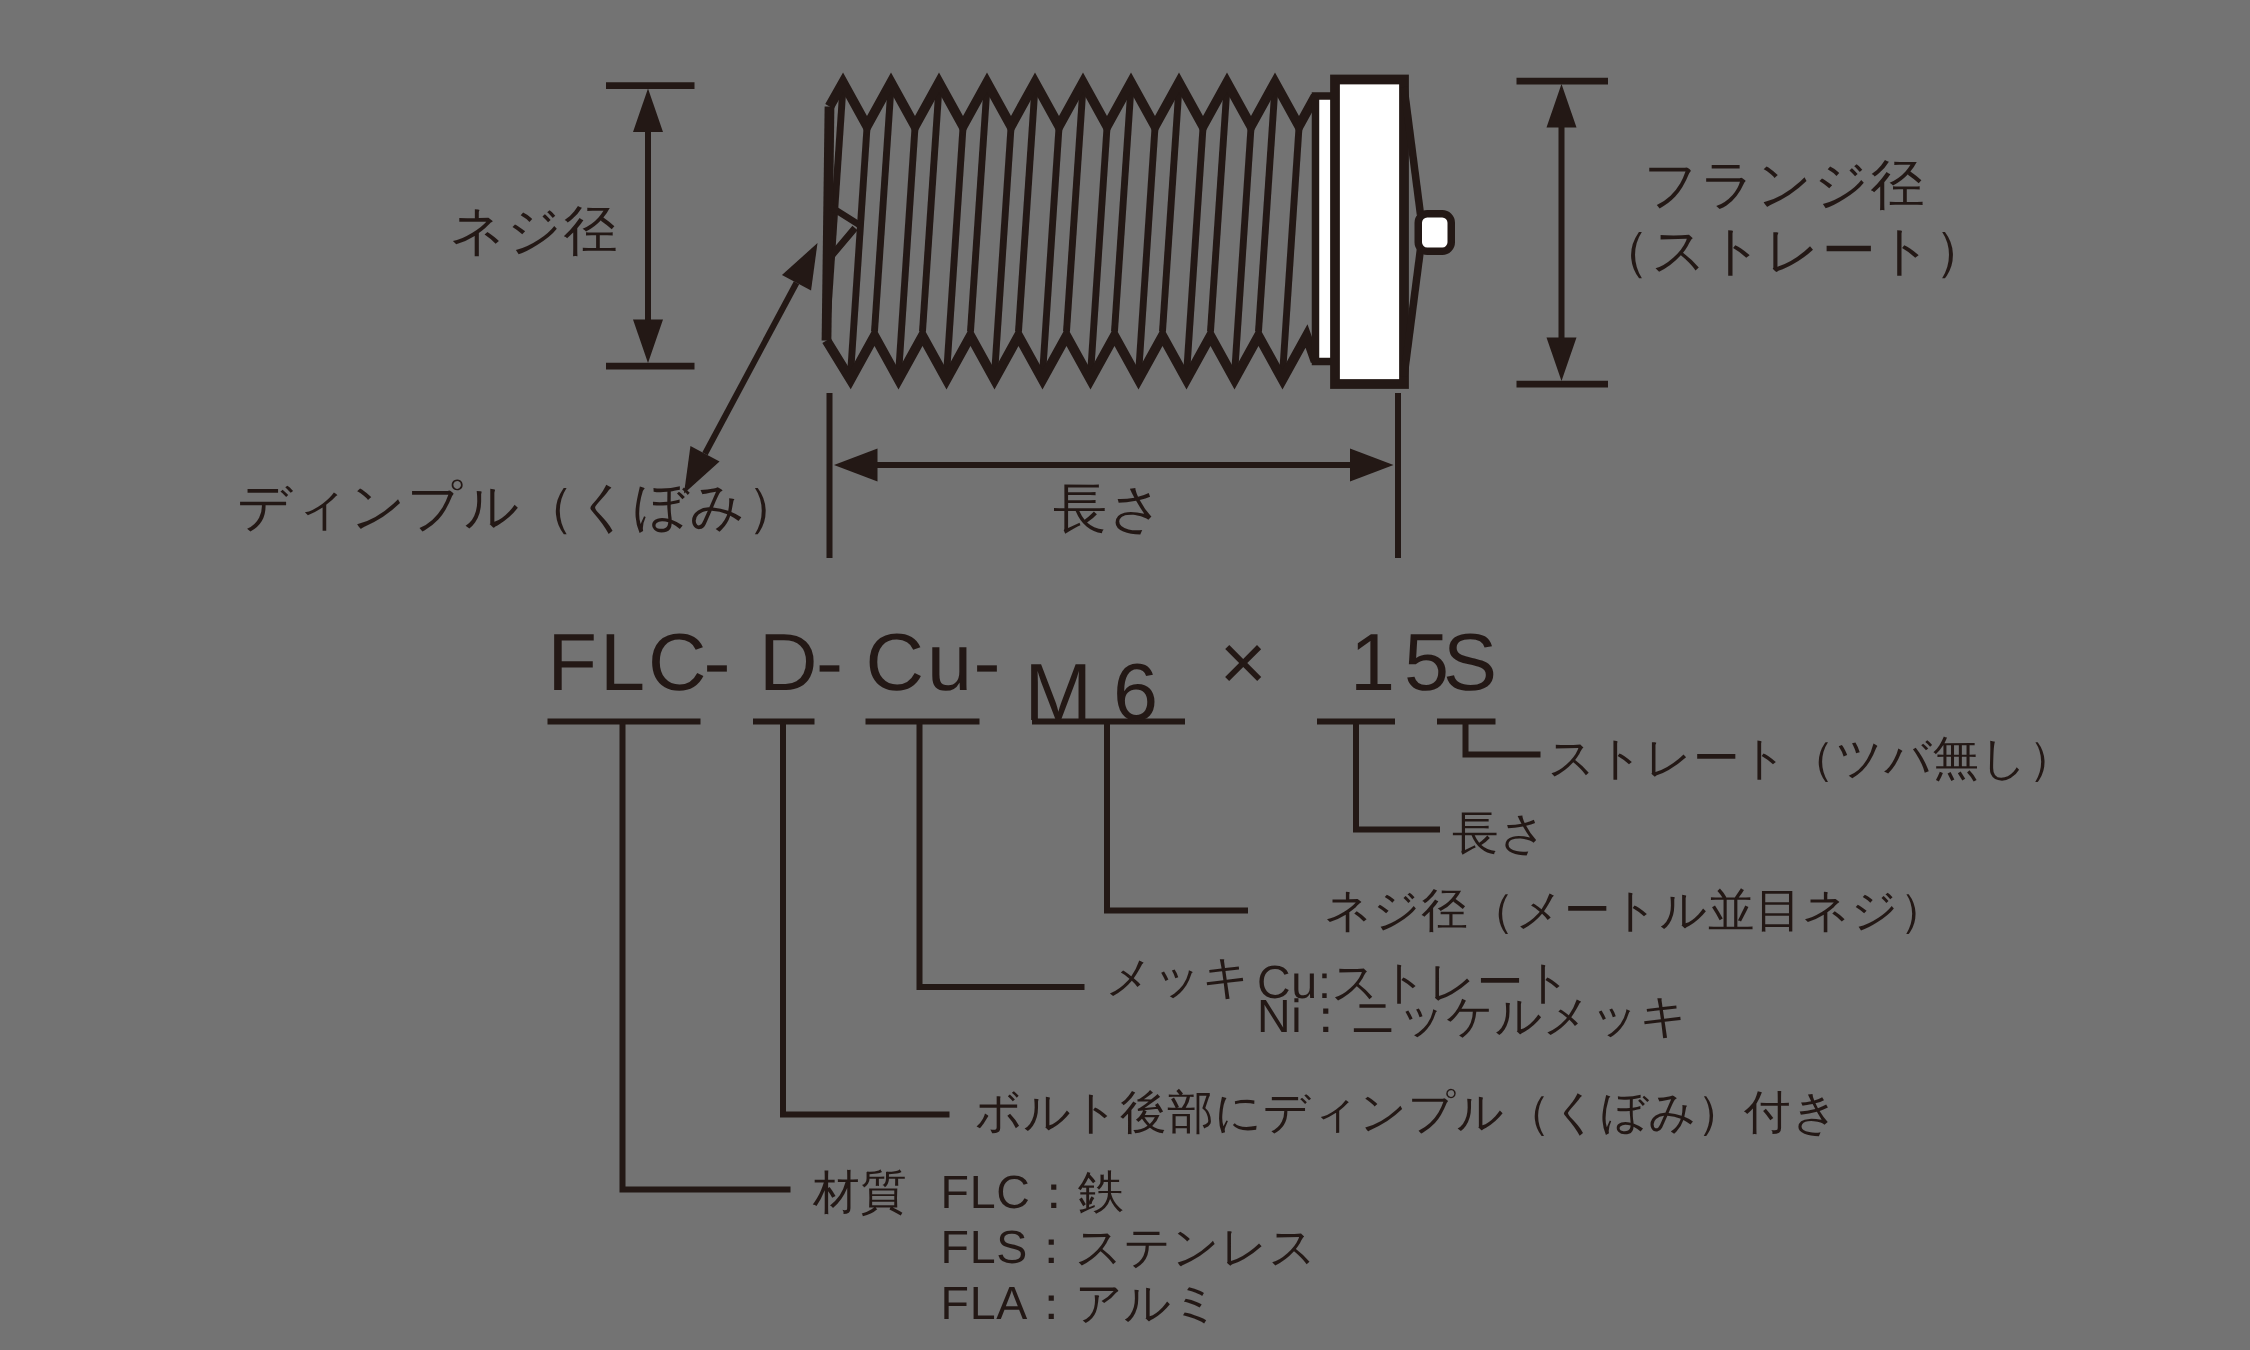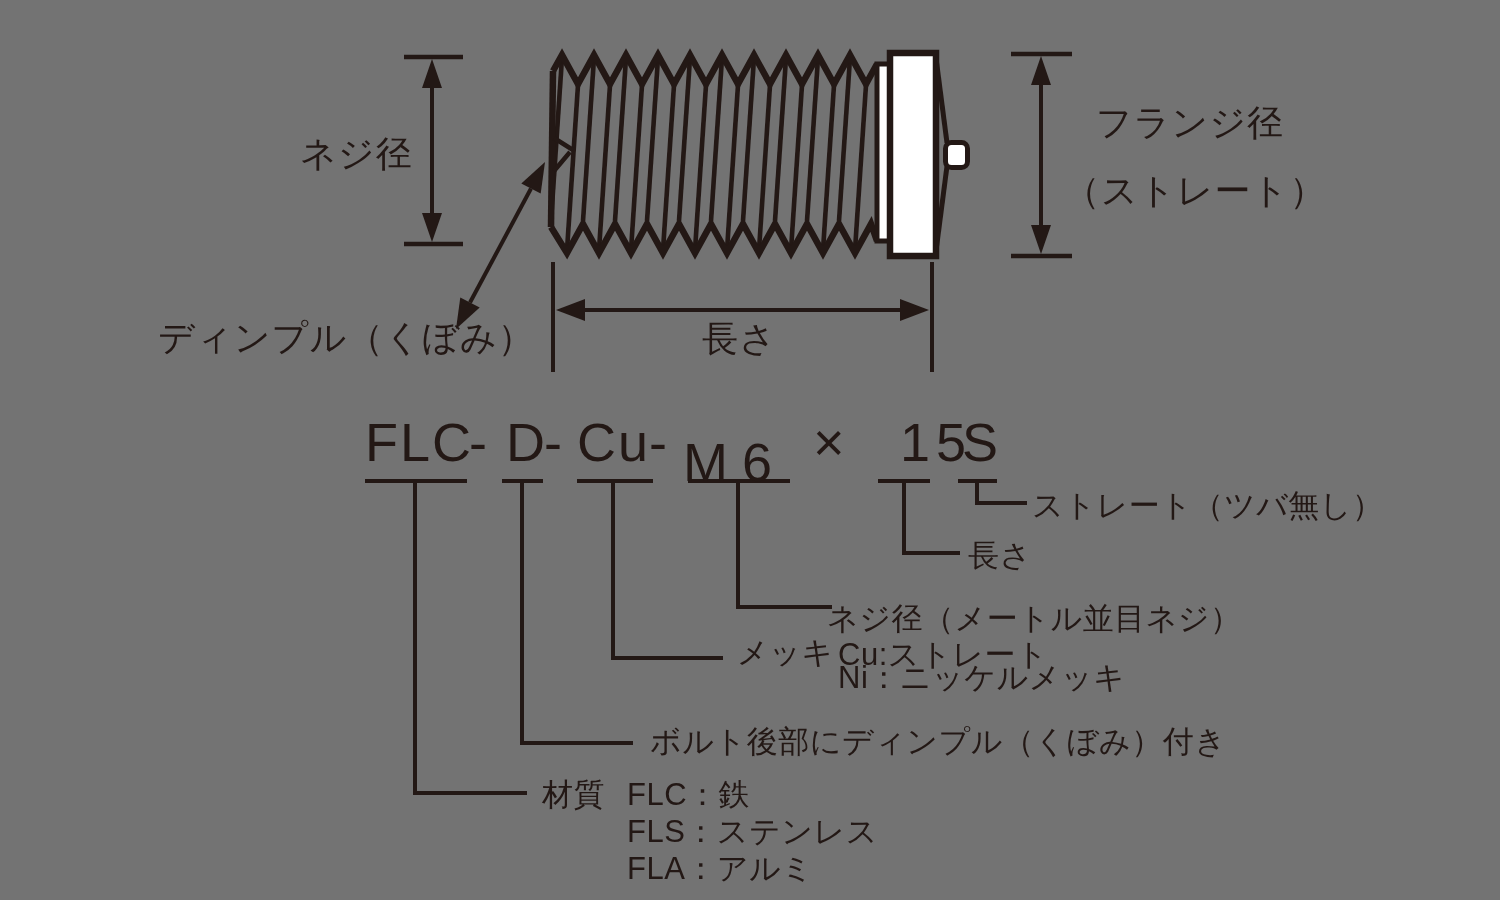--- a/index.html
+++ b/index.html
@@ -107,21 +107,21 @@
       <path d="M613 481 V658 H723"></path>
       <path d="M522 481 V743 H633"></path>
       <path d="M415 481 V793 H527"></path>
     </g>
   </svg>
 
   <div class="lbl jp-big" style="left:300px;top:132px;">ネジ径</div>
 
   <div class="lbl flange-label" style="left:1064px;top:101px;text-align:right;">
     <div class="jp-big">フランジ径</div>
-    <div class="jp-big" style="margin-top:24px;">（ストレート）</div>
+    <div class="jp-big" style="margin-top:0;">（ストレート）</div>
   </div>
 
   <div class="lbl jp-big" style="left:158px;top:316px;">ディンプル（くぼみ）</div>
 
   <div class="lbl jp-big" style="left:702px;top:317px;">長さ</div>
 
   <div>
     <span class="pn" style="left:365px;">FLC</span>
     <span class="pn" style="left:469px;">-</span>
     <span class="pn" style="left:506px;">D</span>
@@ -131,21 +131,21 @@
     <span class="pn" style="left:683px;letter-spacing:14px;margin-top:20px;">M6</span>
     <span class="pn" style="left:813px;">×</span>
     <span class="pn" style="left:900px;letter-spacing:6px;">15</span>
     <span class="pn" style="left:962px;">S</span>
   </div>
 
   <div class="lbl jp-call" style="left:1032px;top:488px;">ストレート（ツバ無し）</div>
 
   <div class="lbl jp-call" style="left:968px;top:538px;">長さ</div>
 
-  <div class="lbl jp-call" style="left:827px;top:589px;margin-top:12px;">ネジ径（メートル並目ネジ）</div>
+  <div class="lbl jp-call" style="left:883px;top:589px;">ネジ径（メートル並目ネジ）</div>
 
   <div class="lbl jp-call" style="left:737px;top:637px;font-family:Liberation Mono, monospace;">メッキ</div>
   <div class="lbl jp-call" style="left:838px;top:637px;">Cu:ストレート</div>
   <div class="lbl jp-call" style="left:838px;top:660px;">Ni：ニッケルメッキ</div>
 
   <div class="lbl jp-call" style="left:650px;top:724px;">ボルト後部にディンプル（くぼみ）付き</div>
 
   <div class="lbl jp-call" style="left:542px;top:777px;">材質</div>
   <div class="lbl jp-call" style="left:627px;top:777px;">FLC：鉄</div>
   <div class="lbl jp-call" style="left:627px;top:814px;">FLS：ステンレス</div>

